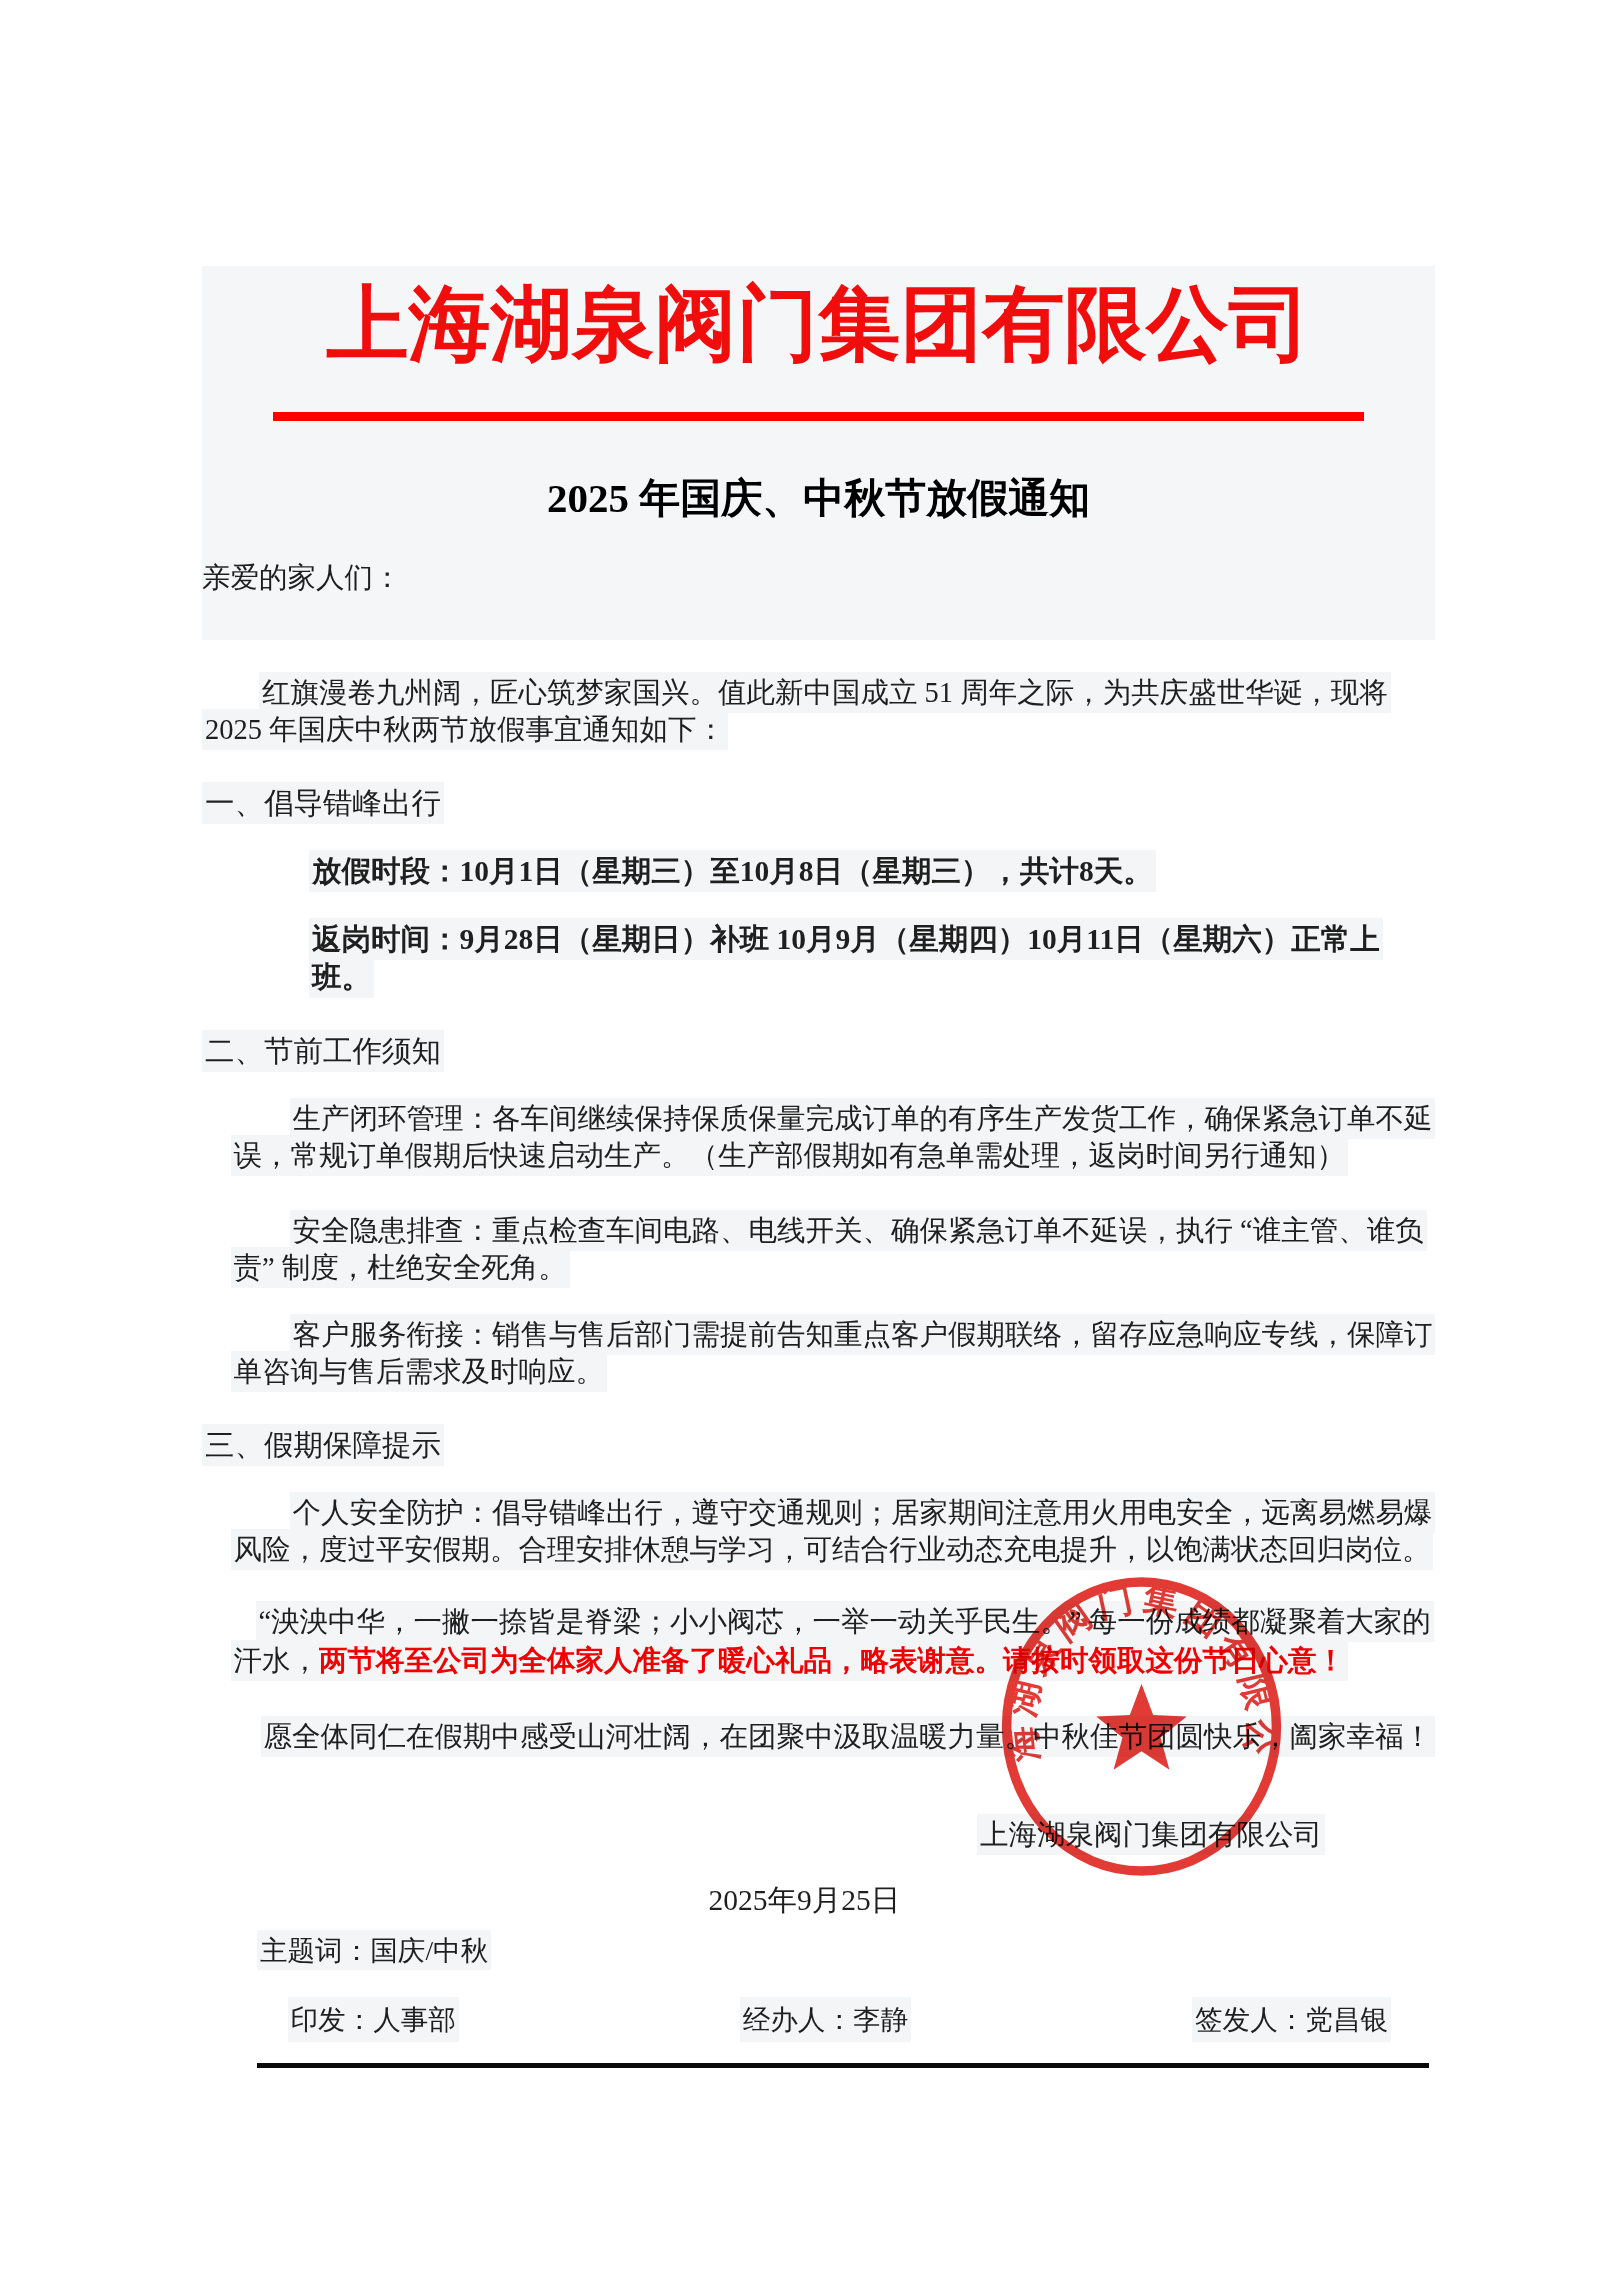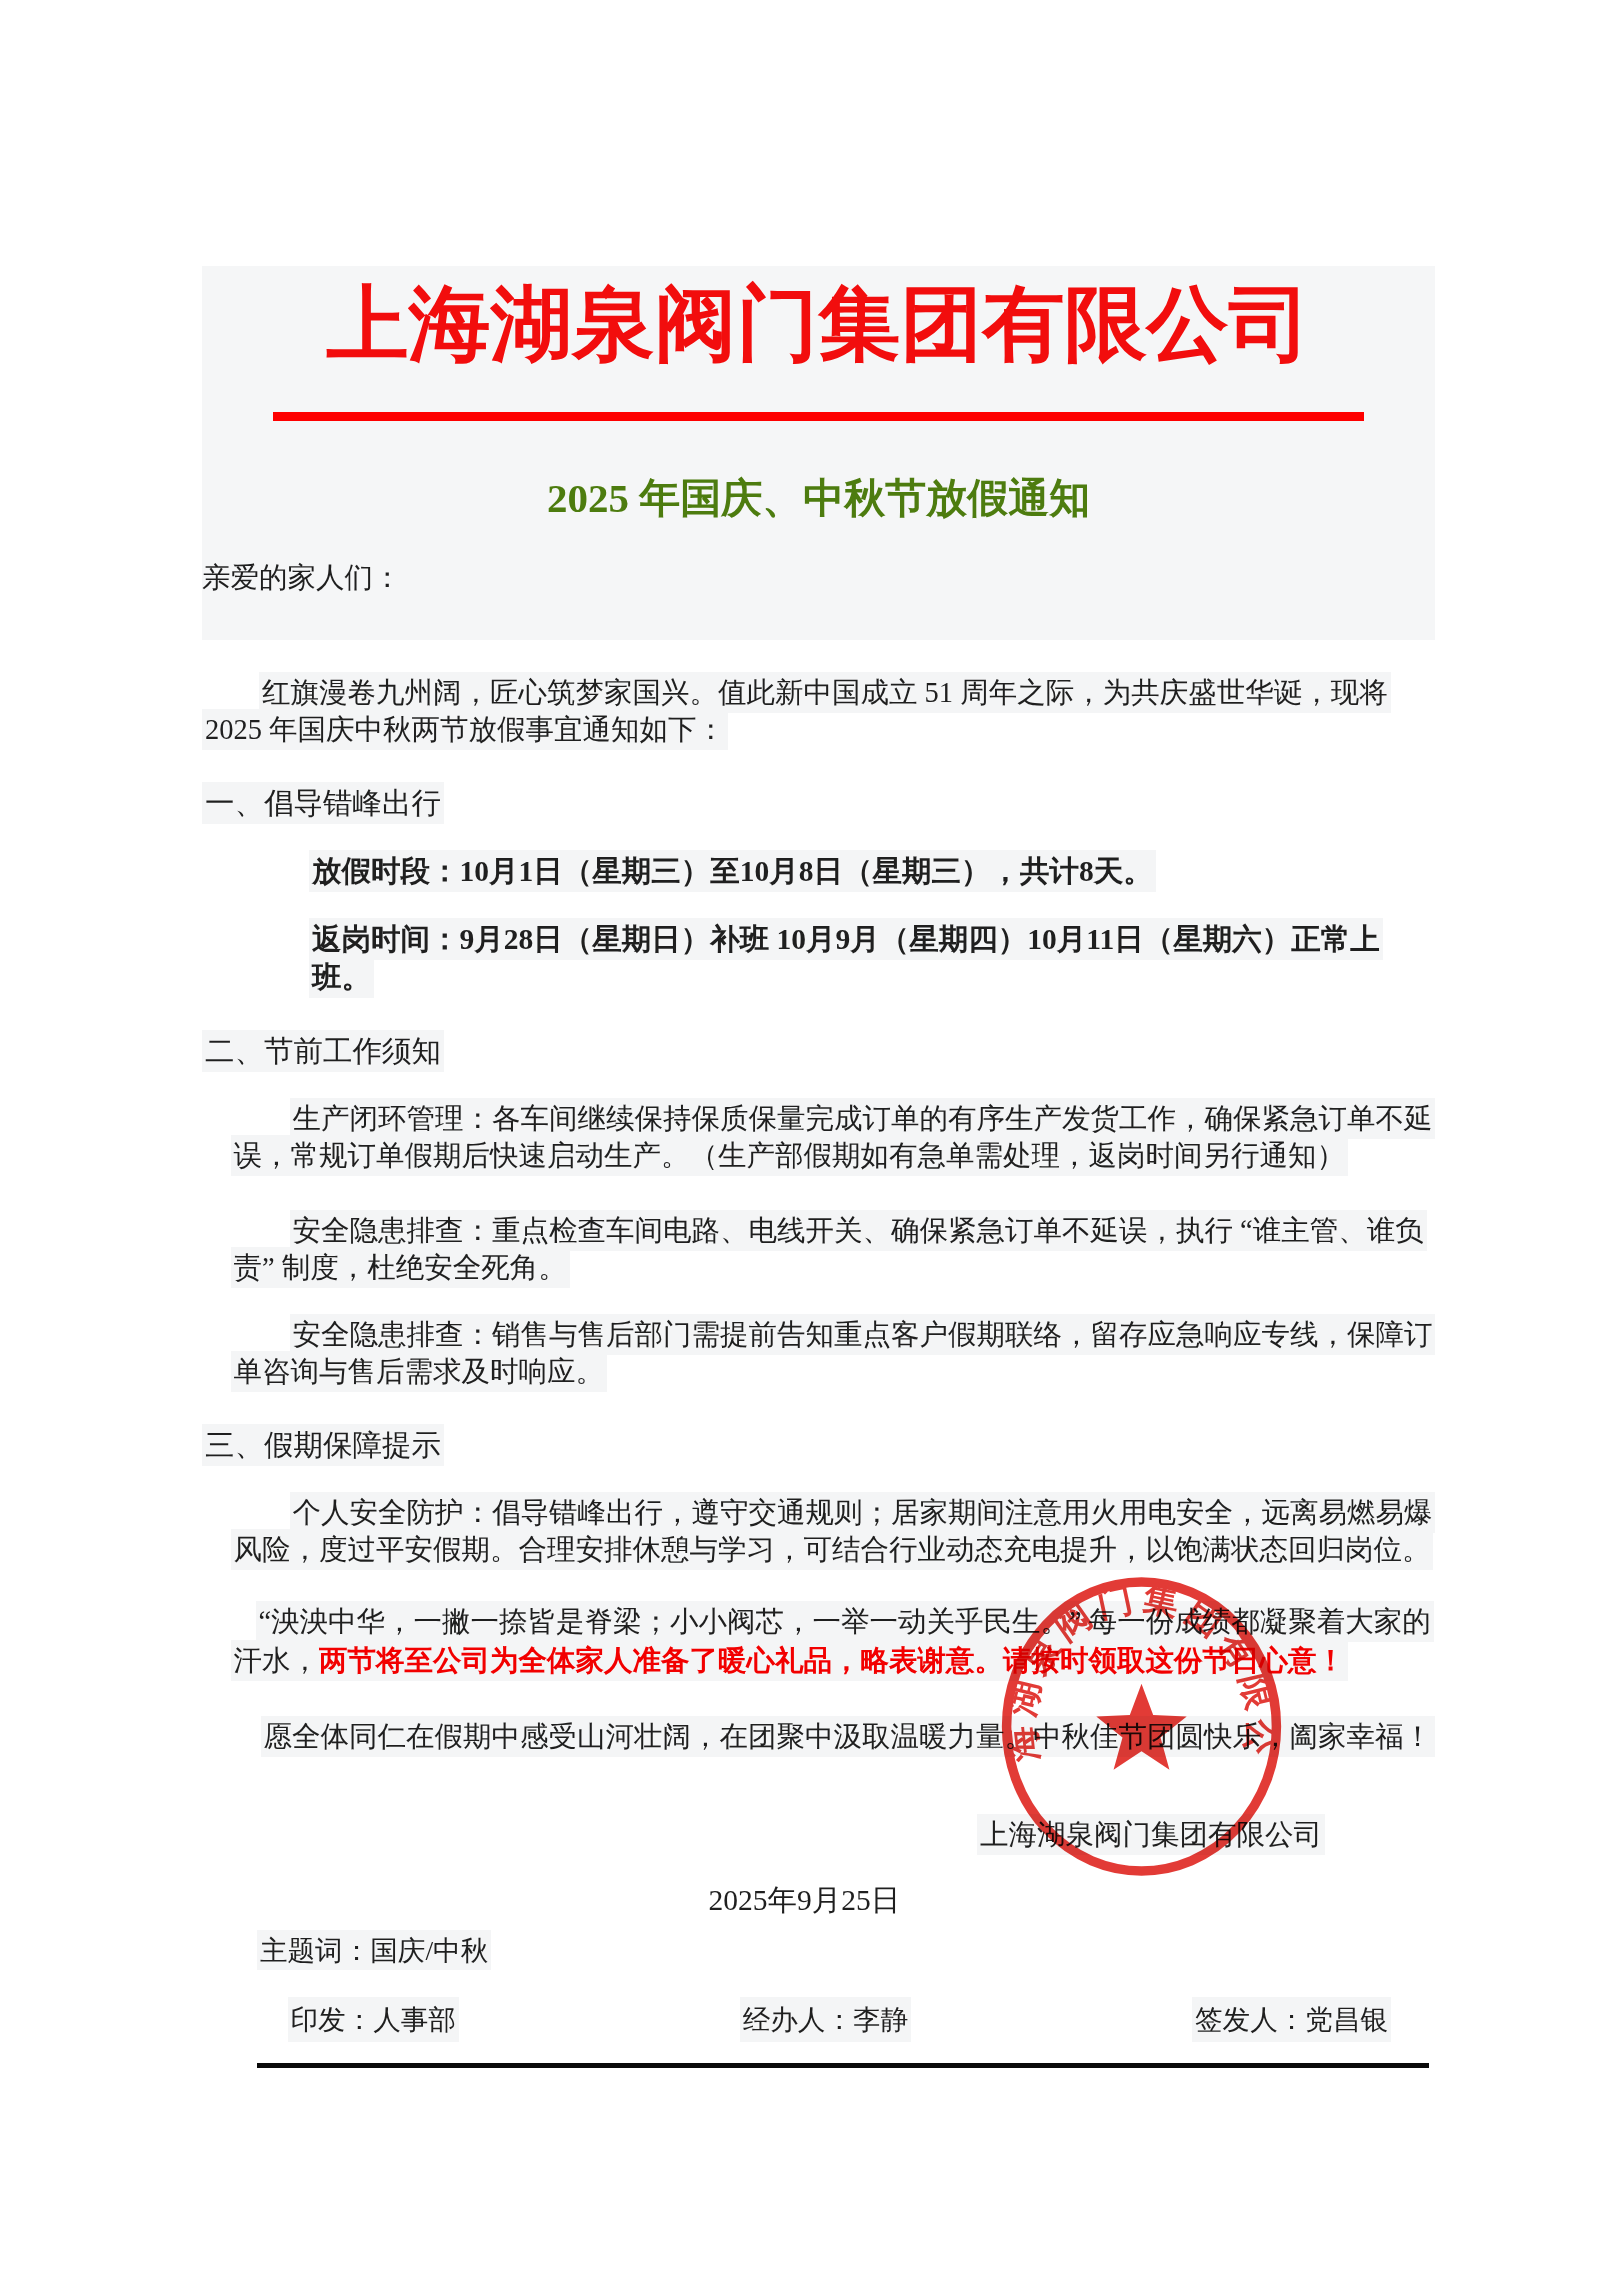--- a/index.html
+++ b/index.html
@@ -34,21 +34,21 @@
   .red-rule {
     width:1091px; height:8.6px;
     margin:40px auto 0 auto;
     background:#fe0000;
   }
   .doc-title {
     margin-top:55px;
     text-align:center;
     font-size:41px; line-height:44px;
     font-weight:700;
-    color:#4d7c0f;
+    color:#000000;
   }
   .salutation {
     margin-top:42px;
     font-size:28.5px; line-height:32px;
   }
 
   
   p, h2 { font-weight:400; }
   .hl {
     background:#f4f5f6;
@@ -113,21 +113,21 @@
     <p class="sched"><span class="hl">放假时段：10月1日（星期三）至10月8日（星期三），共计8天。</span></p>
 
     <p class="sched"><span class="hl">返岗时间：9月28日（星期日）补班 10月9月（星期四）10月11日（星期六）正常上班。</span></p>
 
     <h2 class="sec"><span class="hl">二、节前工作须知</span></h2>
 
     <p class="para tight"><span class="hl"><span>生产闭环管理：各车间继续保持保质保量完成订单的有序生产发货工作，确保紧急订单不延误，常规订单假期后快速启动生产。</span><span class="b">（生产部假期如有急单需处理，返岗时间另行通知）</span></span></p>
 
     <p class="para"><span class="hl">安全隐患排查：重点检查车间电路、电线开关、确保紧急订单不延误，执行 “谁主管、谁负责” 制度，杜绝安全死角。</span></p>
 
-    <p class="para tight"><span class="hl">安全隐患排查：销售与售后部门需提前告知重点客户假期联络，留存应急响应专线，保障订单咨询与售后需求及时响应。</span></p>
+    <p class="para tight"><span class="hl">客户服务衔接：销售与售后部门需提前告知重点客户假期联络，留存应急响应专线，保障订单咨询与售后需求及时响应。</span></p>
 
     <h2 class="sec"><span class="hl">三、假期保障提示</span></h2>
 
     <p class="para tight"><span class="hl">个人安全防护：倡导错峰出行，遵守交通规则；居家期间注意用火用电安全，远离易燃易爆风险，度过平安假期。合理安排休憩与学习，可结合行业动态充电提升，以饱满状态回归岗位。</span></p>
 
     <p class="quote"><span class="hl"><span>“泱泱中华，一撇一捺皆是脊梁；小小阀芯，一举一动关乎民生。” 每一份成绩都凝聚着大家的汗水，</span><span class="red">两节将至公司为全体家人准备了暖心礼品，略表谢意。请按时领取这份节日心意！</span></span></p>
 
     <p class="closing"><span class="hl">愿全体同仁在假期中感受山河壮阔，在团聚中汲取温暖力量。中秋佳节团圆快乐，阖家幸福！</span></p>
 
     <p class="sign-company"><span class="hl">上海湖泉阀门集团有限公司</span></p>

